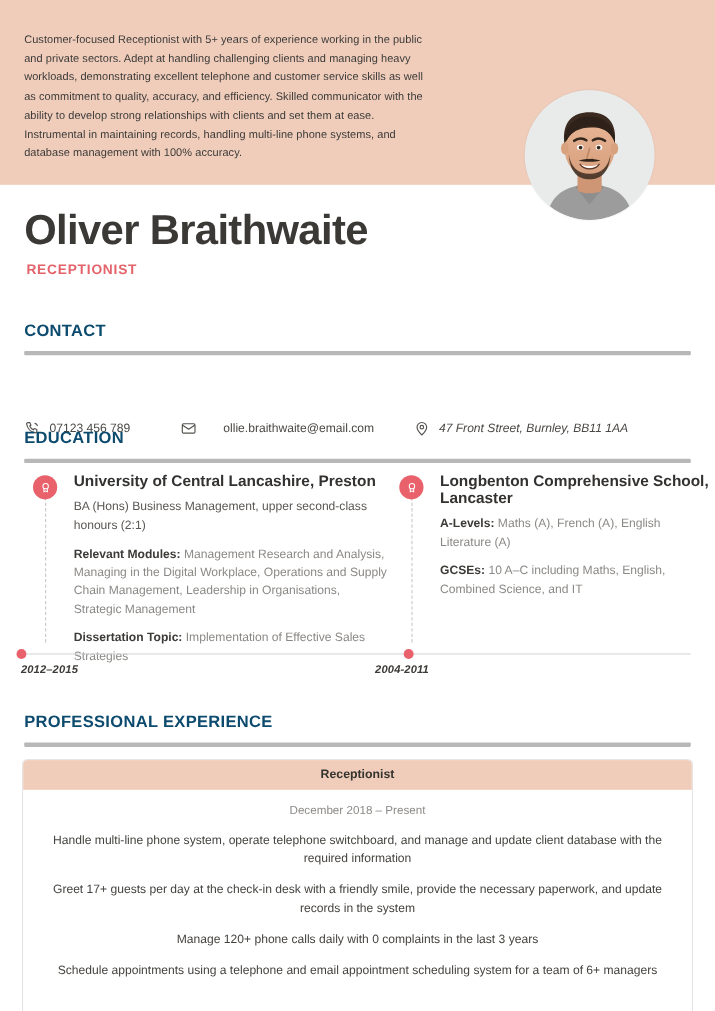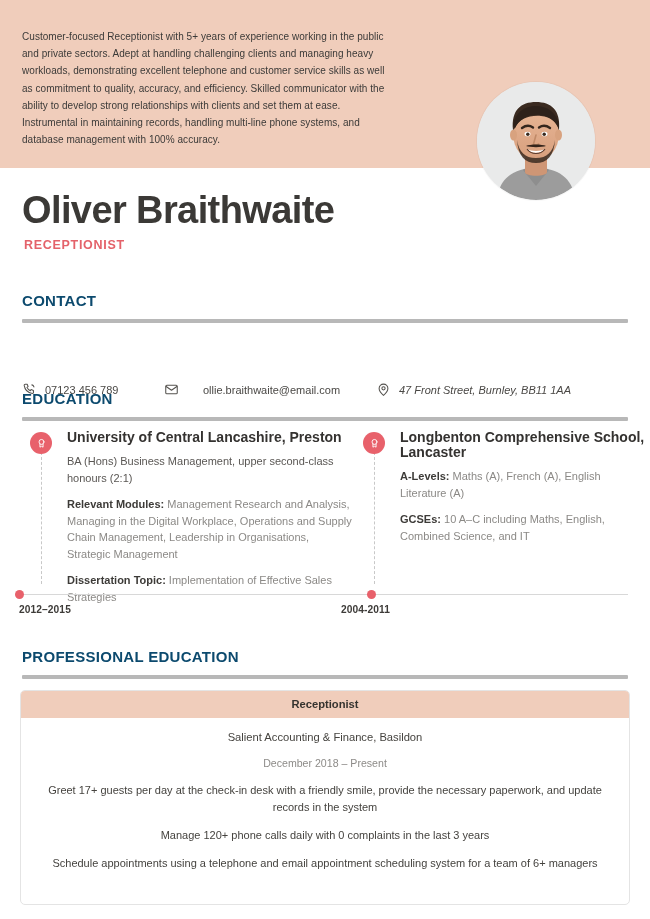--- a/index.html
+++ b/index.html
@@ -211,20 +211,21 @@
   }
   .tl-dot.d1 { left: 15px; }
   .tl-dot.d2 { left: 367px; }
   .tl-date {
     position: absolute;
     top: 604px;
     font-size: 10.2px;
     font-weight: bold;
     color: #3d3b38;
     letter-spacing: 0.1px;
+    font-style: italic;
   }
   .tl-date.t1 { left: 19px; }
   .tl-date.t2 { left: 341px; }
 
   
   #experience-section { top: 648px; }
 
   .exp-card {
     position: absolute;
     top: 690px;
@@ -408,26 +409,26 @@
 
 </div>
 
 <div class="timeline-rule"></div>
 <div class="tl-dot d1"></div>
 <div class="tl-dot d2"></div>
 <div class="tl-date t1">2012–2015</div>
 <div class="tl-date t2">2004-2011</div>
 
 <div class="section" id="experience-section">
-  <div class="section-title">PROFESSIONAL EDUCATION</div>
+  <div class="section-title">PROFESSIONAL EXPERIENCE</div>
   <div class="section-rule"></div>
 </div>
 
 <div class="exp-card">
   <div class="exp-head">Receptionist</div>
   <div class="exp-body">
-    <div class="exp-company">Salient Accounting &amp; Finance, Basildon</div>
     <div class="exp-dates">December 2018 – Present</div>
+    <div class="exp-bullet">Handle multi-line phone system, operate telephone switchboard, and manage and update client database with the required information</div>
     <div class="exp-bullet">Greet 17+ guests per day at the check-in desk with a friendly smile, provide the necessary paperwork, and update records in the system</div>
     <div class="exp-bullet">Manage 120+ phone calls daily with 0 complaints in the last 3 years</div>
     <div class="exp-bullet">Schedule appointments using a telephone and email appointment scheduling system for a team of 6+ managers</div>
   </div>
 </div>
 
 </body></html>

